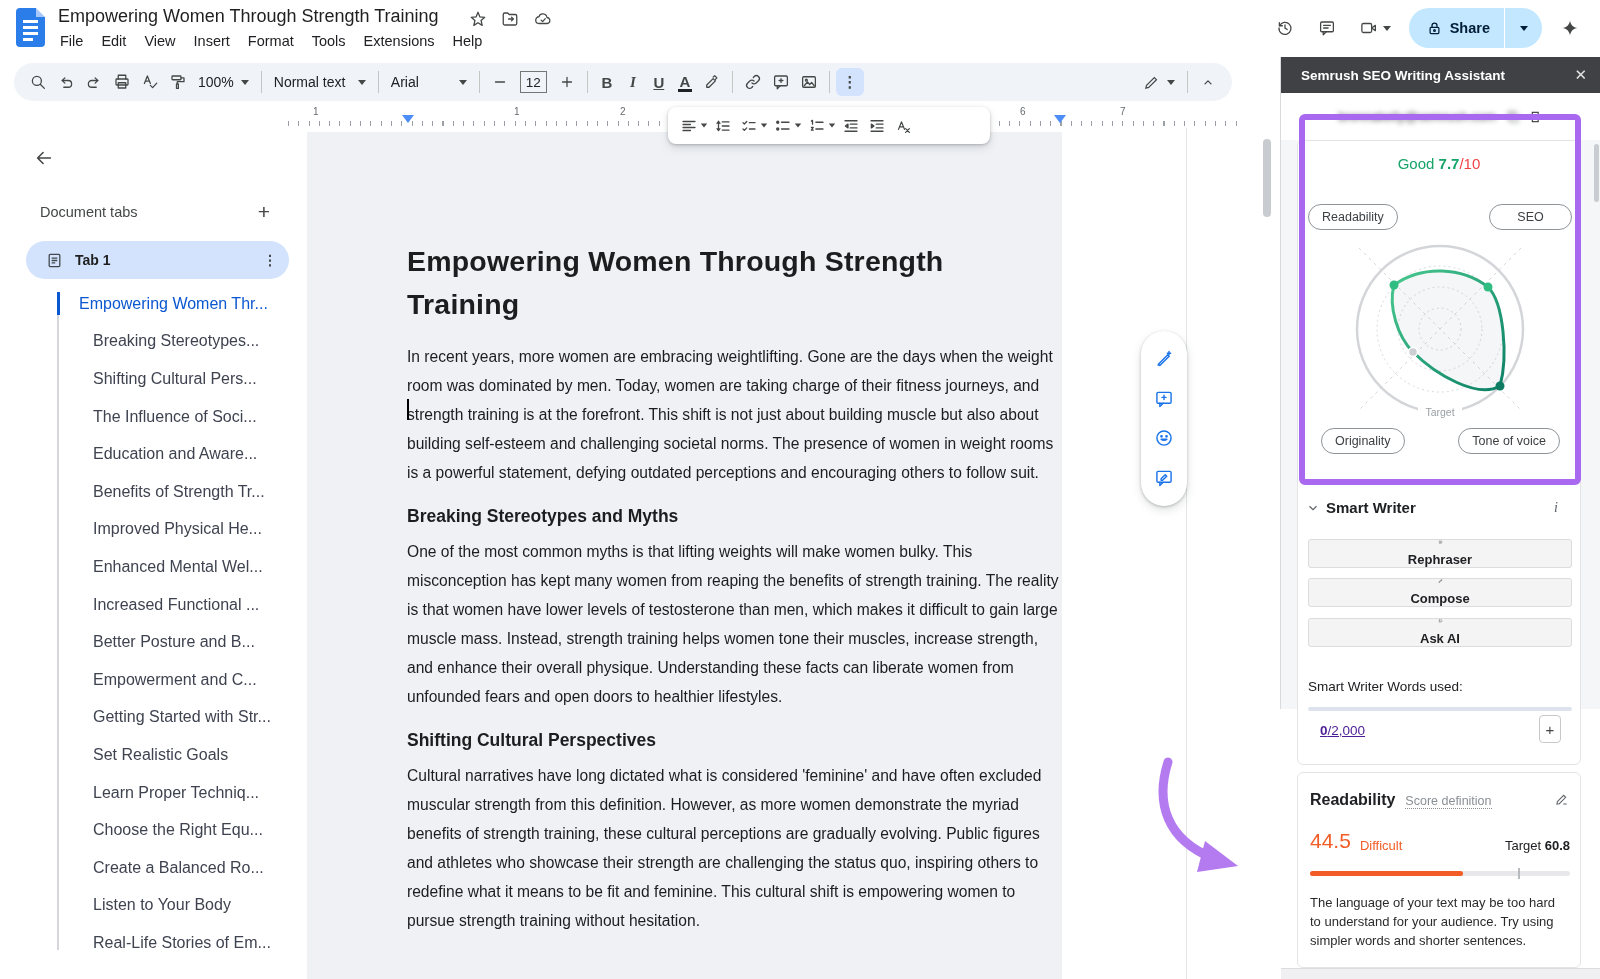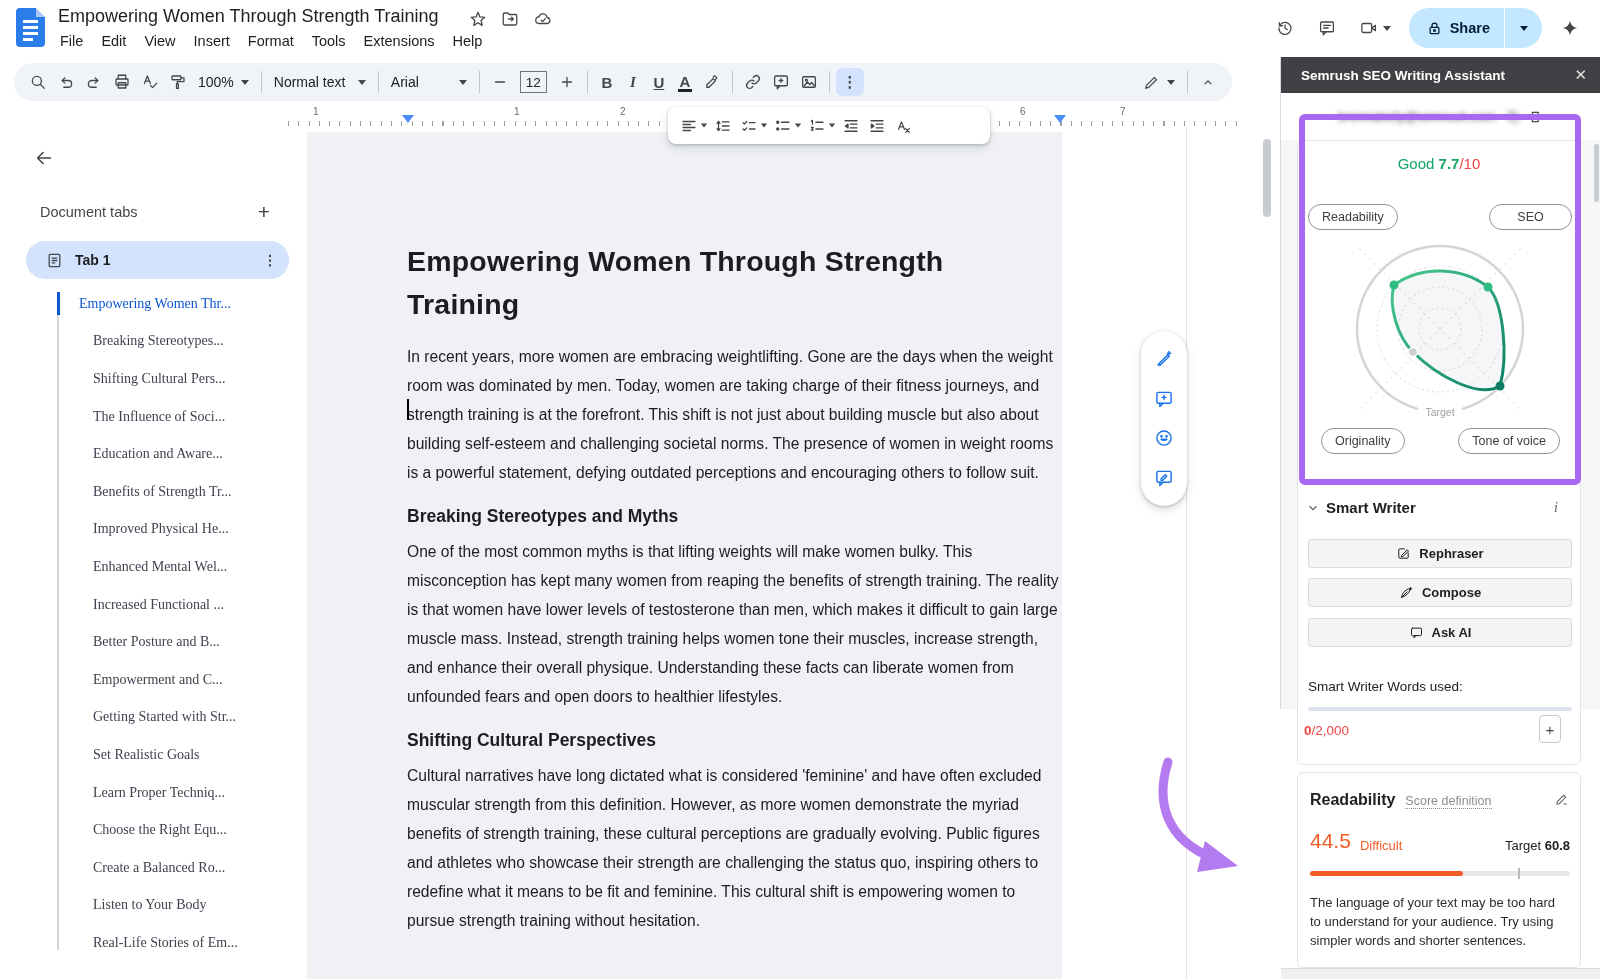--- a/index.html
+++ b/index.html
@@ -58,22 +58,22 @@
   #back-btn svg { width:22px; height:22px; }
   #dt-row { position:absolute; left:40px; top:72px; width:230px; display:flex; justify-content:space-between; align-items:center; }
   #dt-title { font-size:14.5px; color:#444746; }
   #dt-add { font-size:21px; color:#444746; cursor:pointer; line-height:20px; }
   #tab-pill { position:absolute; left:26px; top:111px; width:263px; height:38px; background:#d3e3fd; border-radius:19px;
     display:flex; align-items:center; padding:0 12px 0 20px; cursor:pointer; }
   #tab-label { font-size:14px; font-weight:bold; color:#1f1f1f; margin-left:12px; flex:1; }
   #tab-more { color:#444746; font-weight:bold; font-size:14px; cursor:pointer; }
   #outline { position:absolute; left:57px; top:155px; width:232px; }
   #outline:before { content:""; position:absolute; left:0; top:10px; bottom:12px; width:2px; background:#d5d7da; }
-  .ol-item { position:relative; height:37.6px; display:flex; align-items:center; font-size:14px; color:#3f4350; cursor:pointer;
-    white-space:nowrap; overflow:hidden;font-family:Liberation Serif, serif; }
+  .ol-item { position:relative; height:37.6px; display:flex; align-items:center; font-size:16px; color:#3f4350; cursor:pointer;
+    white-space:nowrap; overflow:hidden; }
   .ol-item.lv1 { padding-left:22px; }
   .ol-item.lv2 { padding-left:36px; }
   .ol-item.lv3 { padding-left:36px; }
   .ol-item.active { color:#0b57d0; }
   .ol-item.active:before { content:""; position:absolute; left:0; top:7px; height:23px; width:3px; background:#0b57d0; }
 
   
   #canvas-line { position:absolute; left:1186px; top:128px; width:1px; height:851px; background:#e3e5e8; }
   #page { position:absolute; left:307px; top:132px; width:755px; height:847px; background:#eff1f5; }
   #doc-text { position:absolute; left:100px; top:108px; width:652px; color:#1c1d1f; }
@@ -109,25 +109,25 @@
   #pill-seo { left:191px; top:63px; width:83px; justify-content:center; }
   #pill-orig { left:7px; top:287px;margin-left:16px; }
   #pill-tone { right:20px; top:287px; }
   #gauge { position:absolute; left:22px; top:96px; }
 
   #sw-head { position:absolute; left:0; top:358px; width:100%; display:flex; align-items:center; padding:0 22px 0 8px; }
   #sw-chevron svg { width:14px; height:14px; stroke:#5f6368; }
   #sw-title { font-size:15px; font-weight:bold; color:#202124; margin-left:6px; flex:1; }
   #sw-info { font-family:"Liberation Serif", serif; font-style:italic; color:#5f6368; font-size:14px; cursor:pointer; }
   .sw-btn { position:absolute; left:10px; width:264px; height:29px; background:#f4f4f4; border:1px solid #dcdcdc; border-radius:3px;
-    display:flex; align-items:center; justify-content:center; gap:8px; font-size:13px; font-weight:bold; color:#202124; cursor:pointer; }
+    display:flex; align-items:center; justify-content:center; gap:8px; font-size:13px; font-weight:bold; color:#202124; cursor:pointer;flex-direction:column; }
   .sw-btn svg { width:15px; height:15px; stroke:#202124; fill:none; stroke-width:1.6; stroke-linecap:round; stroke-linejoin:round; }
   #sw-words { position:absolute; left:10px; top:538px; font-size:13.5px; color:#202124; }
   #sw-bar { position:absolute; left:10px; top:566px; width:264px; height:4px; background:#dde3ed; border-radius:2px; }
-  #sw-usage { position:absolute; left:6px; top:582px; font-size:13.5px; color:#ef4444; }
+  #sw-usage { position:absolute; left:22px; top:582px; font-size:13.5px; color:#4c1d95;text-decoration:underline; }
   #sw-usage b { font-weight:bold; }
   #sw-plus { position:absolute; left:241px; top:574px; width:22px; height:28px; border:1px solid #c8c8c8; border-radius:4px; background:#fff;
     display:flex; align-items:center; justify-content:center; font-size:15px; color:#444; cursor:pointer; }
 
   #rd-head { position:absolute; left:12px; top:18px; width:260px; display:flex; align-items:baseline; }
   #rd-title { font-size:16px; font-weight:bold; color:#202124; }
   #rd-link { font-size:12.5px; color:#8a8f94; margin-left:10px; border-bottom:1px dotted #8a8f94; cursor:pointer; }
   #rd-pencil { position:absolute; right:0; top:0; cursor:pointer; }
   #rd-pencil svg { width:16px; height:16px; stroke:#5f6368; fill:none; stroke-width:1.6; }
   #rd-score-row { position:absolute; left:12px; top:56px; width:260px; display:flex; align-items:flex-end; }

